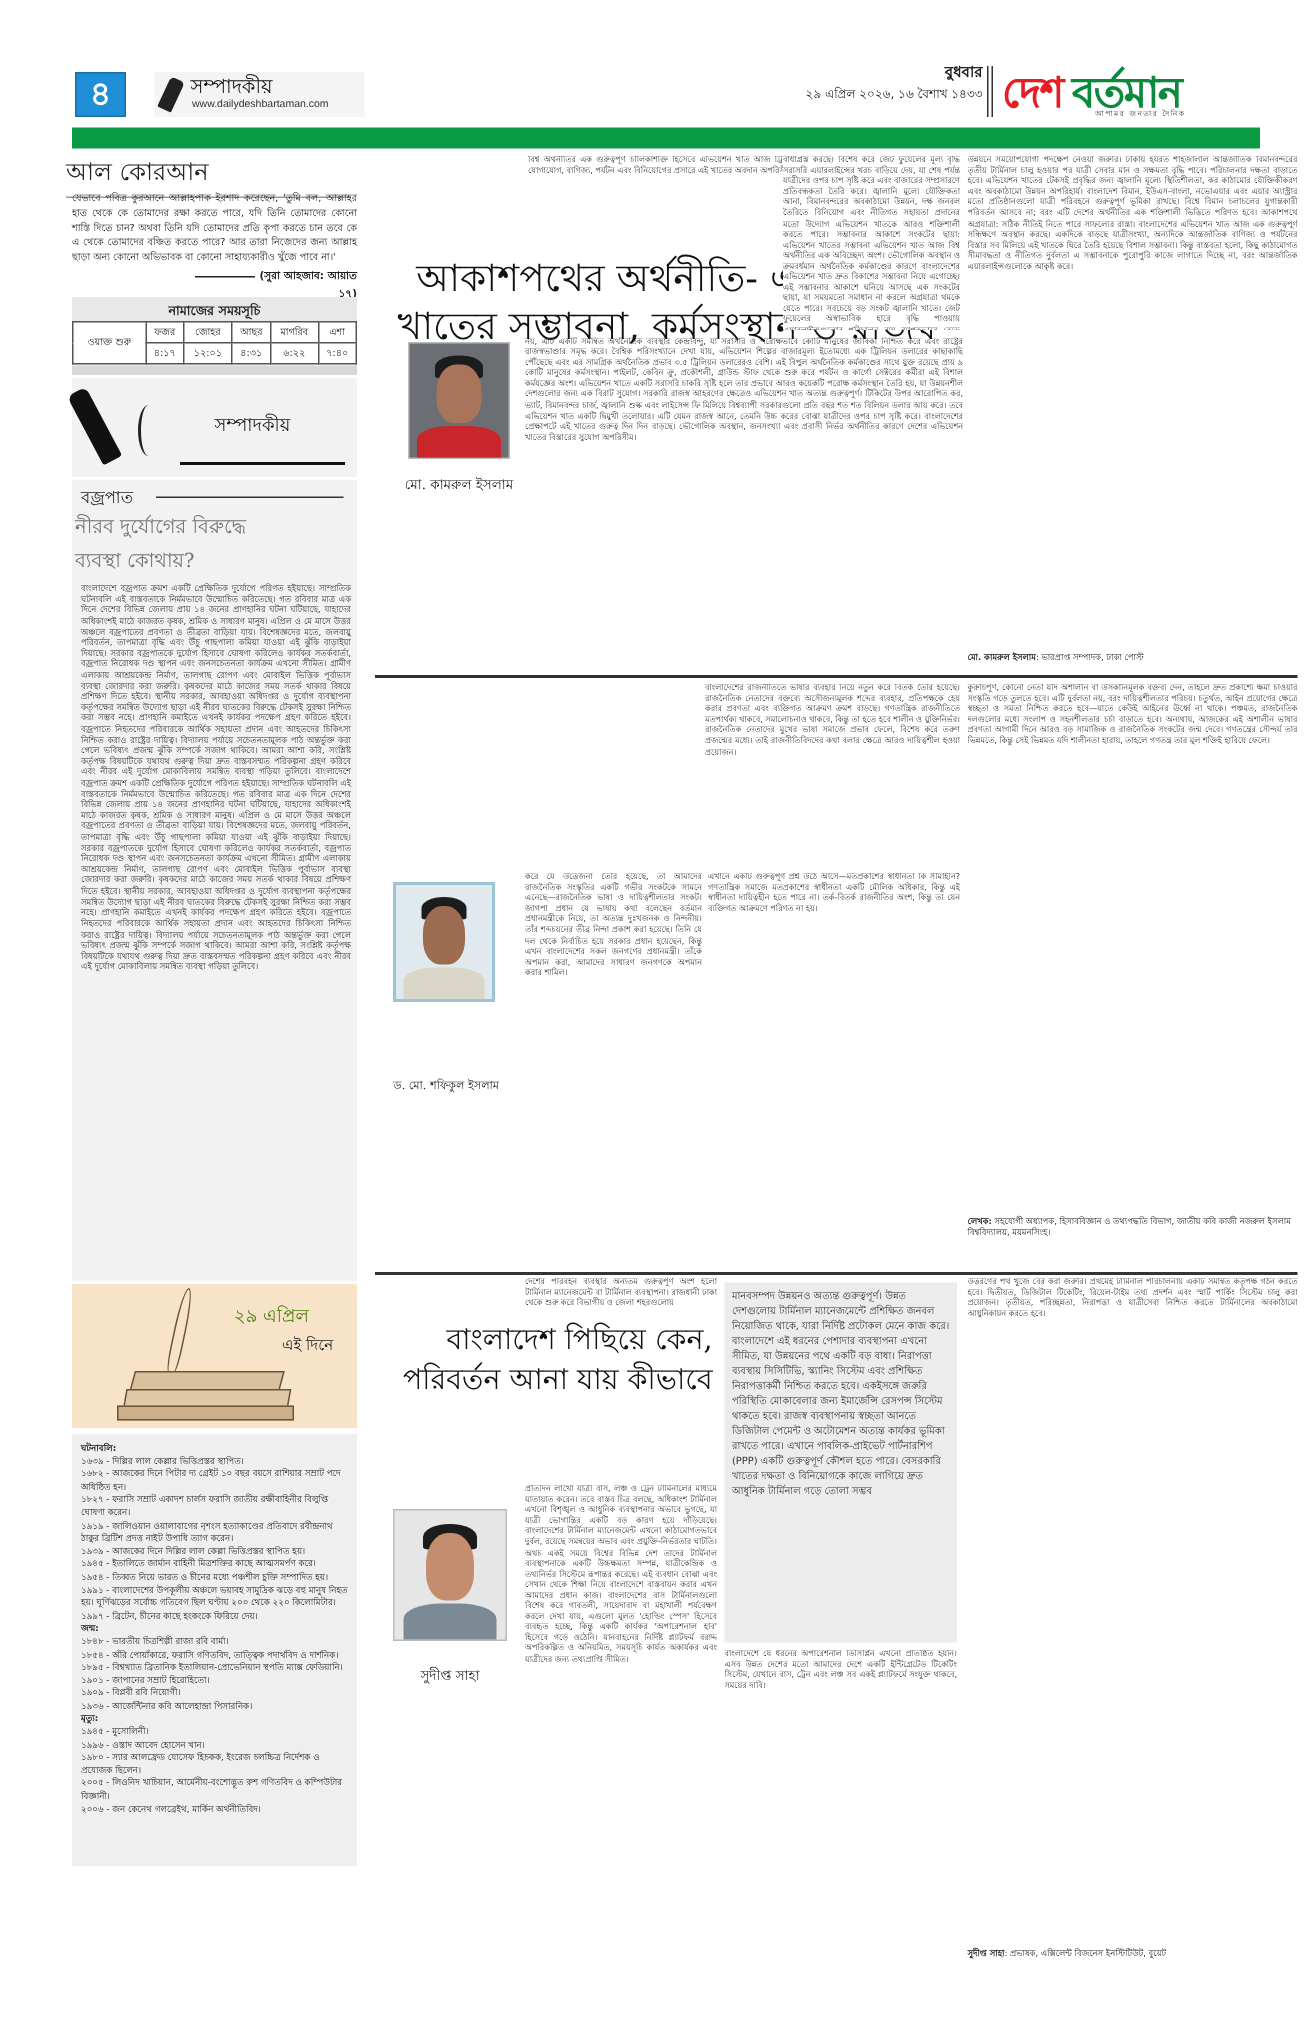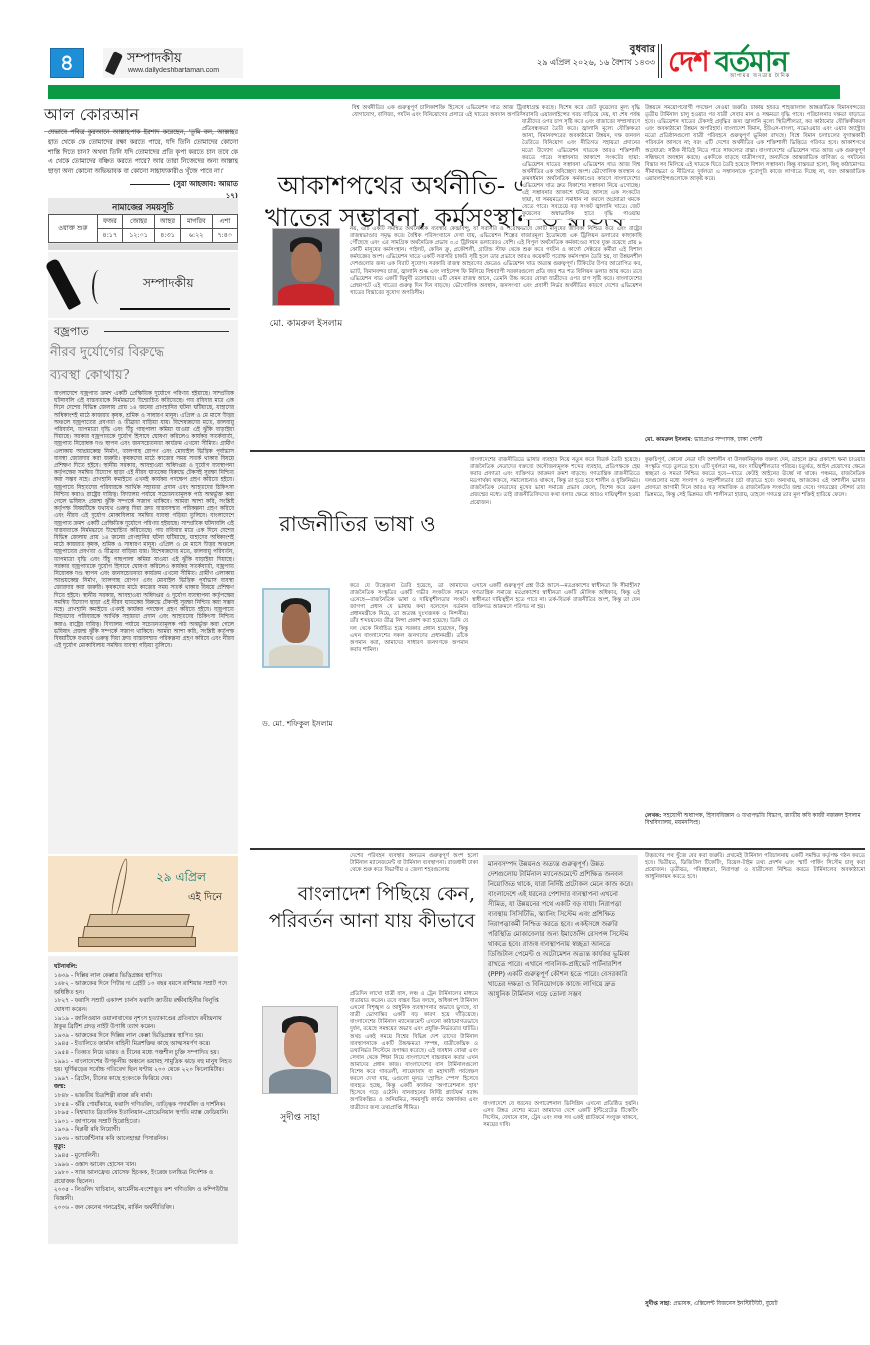--- a/index.html
+++ b/index.html
@@ -48,21 +48,21 @@
   .bajra-kicker-rule { left: 104px; top: 331px; width: 125px; border-top: 1px solid #333; }
   .bajra-title { left: 50px; top: 340px; width: 186px; text-align: left; font-size: 13px; line-height: 23px; font-family: "DejaVu Serif", serif; color: #737373; }
   .bajra-body { left: 54px; top: 390px; width: 180px; font-size: 5.6px; line-height: 7.2px; text-align: justify; color: #333; }
 
   
   .today-img { left: 48px; top: 856px; width: 190px; height: 96px; background: #f6e3c8; }
   .today-img .book1 { position: absolute; left: 40px; top: 58px; width: 100px; height: 14px; background: #d9c1a0; border: 1px solid #6b5335; transform: skewX(-15deg); }
   .today-img .book2 { position: absolute; left: 35px; top: 70px; width: 110px; height: 14px; background: #e0c9a8; border: 1px solid #6b5335; transform: skewX(-10deg); }
   .today-img .book3 { position: absolute; left: 30px; top: 81px; width: 118px; height: 10px; background: #cbb08b; border: 1px solid #6b5335; }
   .today-img .quill { position: absolute; left: 68px; top: 2px; width: 8px; height: 58px; border: 1px solid #6b5335; border-radius: 50% 50% 30% 30%; transform: rotate(12deg); }
-  .today-img .date { position: absolute; left: 108px; top: 12px; font-size: 12px; font-family: "DejaVu Serif", serif; color: #0f766e; }
+  .today-img .date { position: absolute; left: 108px; top: 12px; font-size: 12px; font-family: "DejaVu Serif", serif; color: #4d7c0f; }
   .today-img .sub { position: absolute; left: 140px; top: 33px; font-size: 10px; font-family: "DejaVu Serif", serif; color: #222; }
   .today-list { left: 48px; top: 956px; width: 190px; height: 288px; background: #efefef; padding: 6px 6px; font-size: 5.8px; line-height: 8.6px; color: #222; }
   .today-list .hdr { font-weight: bold; }
 
   
   .col-text { font-size: 5.4px; line-height: 7.1px; text-align: justify; color: #333; overflow: hidden; }
 
   .aviation-title { left: 250px; top: 170px; width: 390px; text-align: center; font-size: 25px; line-height: 32px; font-family: "DejaVu Serif", serif; color: #111; }
   .photo { background: #6b6f74; border: 1px solid #bbb; overflow: hidden; }
   .photo .face { position: absolute; left: 28%; top: 18%; width: 44%; height: 52%; background: #a8745a; border-radius: 45% 45% 40% 40%; }
@@ -303,21 +303,20 @@
 
 <div class="abs col-text" style="left:522px;top:104px;width:118px;height:0;"></div>
 
 <div class="abs col-text" style="left:522px;top:104px;width:118px;height:116px;background:#fff;">বাধাগ্রস্ত করছে। বিশেষ করে জেট ফুয়েলের মূল্য বৃদ্ধি সরাসরি এয়ারলাইন্সের খরচ বাড়িয়ে দেয়, যা শেষ পর্যন্ত যাত্রীদের ওপর চাপ সৃষ্টি করে এবং বাজারের সম্প্রসারণে প্রতিবন্ধকতা তৈরি করে। জ্বালানি মূল্যে যৌক্তিকতা আনা, বিমানবন্দরের অবকাঠামো উন্নয়ন, দক্ষ জনবল তৈরিতে বিনিয়োগ এবং নীতিগত সহায়তা প্রদানের মতো উদ্যোগ এভিয়েশন খাতকে আরও শক্তিশালী করতে পারে। সম্ভাবনার আকাশে সংকটের ছায়া: এভিয়েশন খাতের সম্ভাবনা এভিয়েশন খাত আজ বিশ্ব অর্থনীতির এক অবিচ্ছেদ্য অংশ। ভৌগোলিক অবস্থান ও ক্রমবর্ধমান অর্থনৈতিক কর্মকাণ্ডের কারণে বাংলাদেশের এভিয়েশন খাত দ্রুত বিকাশের সম্ভাবনা নিয়ে এগোচ্ছে। এই সম্ভাবনার আকাশে ঘনিয়ে আসছে এক সংকটের ছায়া, যা সময়মতো সমাধান না করলে অগ্রযাত্রা থমকে যেতে পারে। সবচেয়ে বড় সংকট জ্বালানি খাতে। জেট ফুয়েলের অস্বাভাবিক হারে বৃদ্ধি পাওয়ায় এয়ারলাইন্সগুলোর পরিচালন ব্যয় ব্যাপকভাবে বেড়ে গেছে। একটি এয়ারলাইন্সের মোট খরচের বড় অংশই জ্বালানির পেছনে ব্যয় হয়।</div>
 <div class="abs col-text" style="left:645px;top:104px;width:220px;height:318px;">উন্নয়নে সময়োপযোগী পদক্ষেপ নেওয়া জরুরি। ঢাকায় হযরত শাহজালাল আন্তর্জাতিক বিমানবন্দরের তৃতীয় টার্মিনাল চালু হওয়ার পর যাত্রী সেবার মান ও সক্ষমতা বৃদ্ধি পাবে। পরিচালনার দক্ষতা বাড়াতে হবে। এভিয়েশন খাতের টেকসই প্রবৃদ্ধির জন্য জ্বালানি মূল্যে স্থিতিশীলতা, কর কাঠামোর যৌক্তিকীকরণ এবং অবকাঠামো উন্নয়ন অপরিহার্য। বাংলাদেশ বিমান, ইউএস-বাংলা, নভোএয়ার এবং এয়ার অ্যাস্ট্রার মতো প্রতিষ্ঠানগুলো যাত্রী পরিবহনে গুরুত্বপূর্ণ ভূমিকা রাখছে। বিশ্বে বিমান চলাচলের যুগান্তকারী পরিবর্তন আসবে না; বরং এটি দেশের অর্থনীতির এক শক্তিশালী ভিত্তিতে পরিণত হবে। আকাশপথে অগ্রযাত্রা: সঠিক নীতিই নিতে পারে সাফল্যের রাস্তা। বাংলাদেশের এভিয়েশন খাত আজ এক গুরুত্বপূর্ণ সন্ধিক্ষণে অবস্থান করছে। একদিকে বাড়ছে যাত্রীসংখ্যা, অন্যদিকে আন্তর্জাতিক বাণিজ্য ও পর্যটনের বিস্তার সব মিলিয়ে এই খাতকে ঘিরে তৈরি হয়েছে বিশাল সম্ভাবনা। কিন্তু বাস্তবতা হলো, কিছু কাঠামোগত সীমাবদ্ধতা ও নীতিগত দুর্বলতা এ সম্ভাবনাকে পুরোপুরি কাজে লাগাতে দিচ্ছে না, বরং আন্তর্জাতিক এয়ারলাইন্সগুলোকে আকৃষ্ট করে।</div>
 <div class="abs byline" style="left:645px;top:436px;width:220px;"><b>মো. কামরুল ইসলাম</b><span>: ভারপ্রাপ্ত সম্পাদক, ঢাকা পোস্ট</span></div>
 <div class="abs rule-h" style="left:250px;top:450px;width:615px;"></div>
 
 <div class="abs col-text" style="left:470px;top:456px;width:170px;height:120px;">বাংলাদেশের রাজনীতিতে ভাষার ব্যবহার নিয়ে নতুন করে বিতর্ক তৈরি হয়েছে। রাজনৈতিক নেতাদের বক্তব্যে অসৌজন্যমূলক শব্দের ব্যবহার, প্রতিপক্ষকে হেয় করার প্রবণতা এবং ব্যক্তিগত আক্রমণ ক্রমশ বাড়ছে। গণতান্ত্রিক রাজনীতিতে মতপার্থক্য থাকবে, সমালোচনাও থাকবে, কিন্তু তা হতে হবে শালীন ও যুক্তিনির্ভর। রাজনৈতিক নেতাদের মুখের ভাষা সমাজে প্রভাব ফেলে, বিশেষ করে তরুণ প্রজন্মের মধ্যে। তাই রাজনীতিবিদদের কথা বলার ক্ষেত্রে আরও দায়িত্বশীল হওয়া প্রয়োজন।</div>
 <div class="abs politics-title">
-  <div>রাজনীতির ভাষা ও</div>
 </div>
 <div class="abs photo" style="left:262px;top:588px;width:68px;height:80px;background:#dfe9ee;border:2px solid #9cc4d6;">
   <span class="hair"></span>
   <span class="face" style="background:#9c6b50"></span>
   <span class="shirt" style="background:#d9d6c8"></span>
 </div>
 <div class="abs author-cap" style="left:250px;top:718px;width:95px;font-size:7.5px;">ড. মো. শফিকুল ইসলাম</div>
 <div class="abs col-text" style="left:350px;top:582px;width:118px;height:262px;">করে যে উত্তেজনা তৈরি হয়েছে, তা আমাদের রাজনৈতিক সংস্কৃতির একটি গভীর সংকটকে সামনে এনেছে—রাজনৈতিক ভাষা ও দায়িত্বশীলতার সংকট। জাগপা প্রধান যে ভাষায় কথা বলেছেন বর্তমান প্রধানমন্ত্রীকে নিয়ে, তা অত্যন্ত দুঃখজনক ও নিন্দনীয়। তাঁর শব্দচয়নের তীব্র নিন্দা প্রকাশ করা হয়েছে। তিনি যে দল থেকে নির্বাচিত হয়ে সরকার প্রধান হয়েছেন, কিন্তু এখন বাংলাদেশের সকল জনগণের প্রধানমন্ত্রী। তাঁকে অপমান করা, আমাদের সাধারণ জনগণকে অপমান করার শামিল।</div>
 <div class="abs col-text" style="left:472px;top:582px;width:168px;height:262px;">এখানে একটি গুরুত্বপূর্ণ প্রশ্ন উঠে আসে—মতপ্রকাশের স্বাধীনতা কি সীমাহীন? গণতান্ত্রিক সমাজে মতপ্রকাশের স্বাধীনতা একটি মৌলিক অধিকার, কিন্তু এই স্বাধীনতা দায়িত্বহীন হতে পারে না। তর্ক-বিতর্ক রাজনীতির অংশ, কিন্তু তা যেন ব্যক্তিগত আক্রমণে পরিণত না হয়।</div>
 <div class="abs col-text" style="left:645px;top:456px;width:220px;height:350px;">কুরুচিপূর্ণ, কোনো নেতা যদি অশালীন বা উসকানিমূলক বক্তব্য দেন, তাহলে দ্রুত প্রকাশ্যে ক্ষমা চাওয়ার সংস্কৃতি গড়ে তুলতে হবে। এটি দুর্বলতা নয়, বরং দায়িত্বশীলতার পরিচয়। চতুর্থত, আইন প্রয়োগের ক্ষেত্রে স্বচ্ছতা ও সমতা নিশ্চিত করতে হবে—যাতে কেউই আইনের ঊর্ধ্বে না থাকে। পঞ্চমত, রাজনৈতিক দলগুলোর মধ্যে সংলাপ ও সহনশীলতার চর্চা বাড়াতে হবে। অন্যথায়, আজকের এই অশালীন ভাষার প্রবণতা আগামী দিনে আরও বড় সামাজিক ও রাজনৈতিক সংকটের জন্ম দেবে। গণতন্ত্রের সৌন্দর্য তার ভিন্নমতে, কিন্তু সেই ভিন্নমত যদি শালীনতা হারায়, তাহলে গণতন্ত্র তার মূল শক্তিই হারিয়ে ফেলে।</div>

